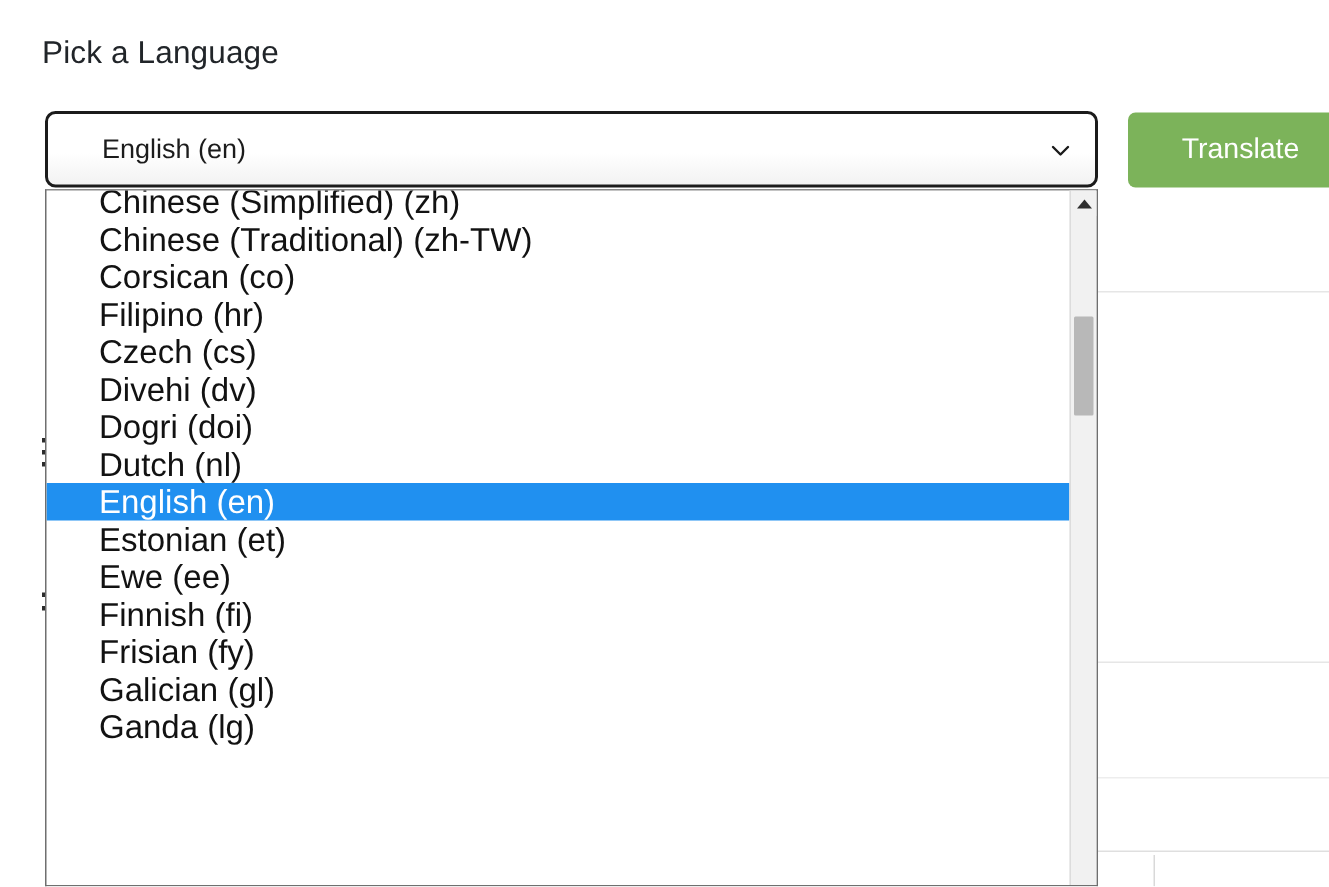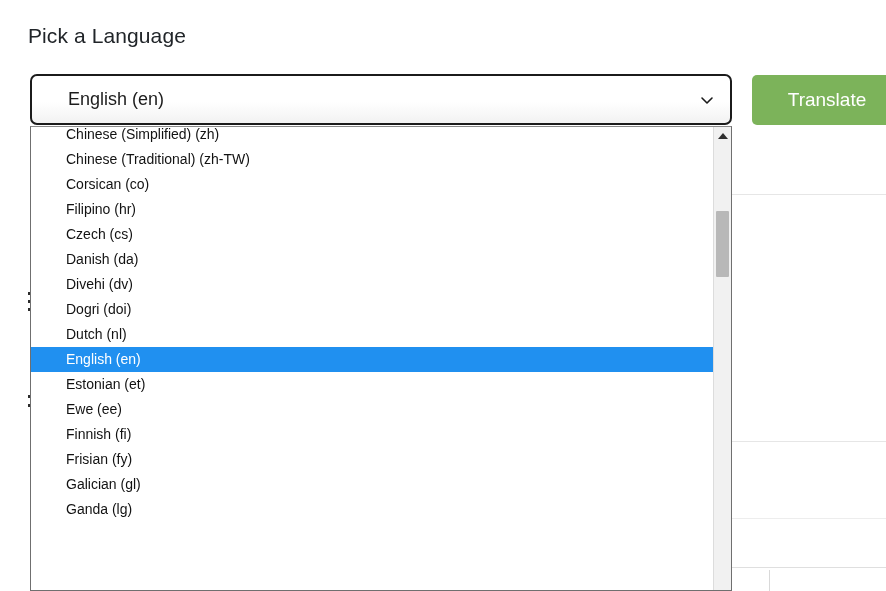--- a/index.html
+++ b/index.html
@@ -138,21 +138,21 @@
     position: absolute;
     left: 0;
     top: -5px;           
     right: 18px;
     bottom: 0;
   }
   .option-row {
     height: 25px;
     line-height: 25px;
     padding-left: 35px;
-    font-size: 14px;
+    font-size: 22px;
     color: #121212;
     white-space: nowrap;
     overflow: hidden;
     box-sizing: border-box;
     cursor: default;
   }
   .option-row.selected {
     background: #2090f0;
     color: #ffffff;
   }
@@ -247,21 +247,20 @@
     </span>
   </div>
 
   <div class="option-list">
     <div class="option-scroll" id="option-scroll">
         <div class="option-row">Chinese (Simplified) (zh)</div>
         <div class="option-row">Chinese (Traditional) (zh-TW)</div>
         <div class="option-row">Corsican (co)</div>
         <div class="option-row">Filipino (hr)</div>
         <div class="option-row">Czech (cs)</div>
-        <div class="option-row">Danish (da)</div>
         <div class="option-row">Divehi (dv)</div>
         <div class="option-row">Dogri (doi)</div>
         <div class="option-row">Dutch (nl)</div>
         <div class="option-row selected">English (en)</div>
         <div class="option-row">Estonian (et)</div>
         <div class="option-row">Ewe (ee)</div>
         <div class="option-row">Finnish (fi)</div>
         <div class="option-row">Frisian (fy)</div>
         <div class="option-row">Galician (gl)</div>
         <div class="option-row">Ganda (lg)</div>

